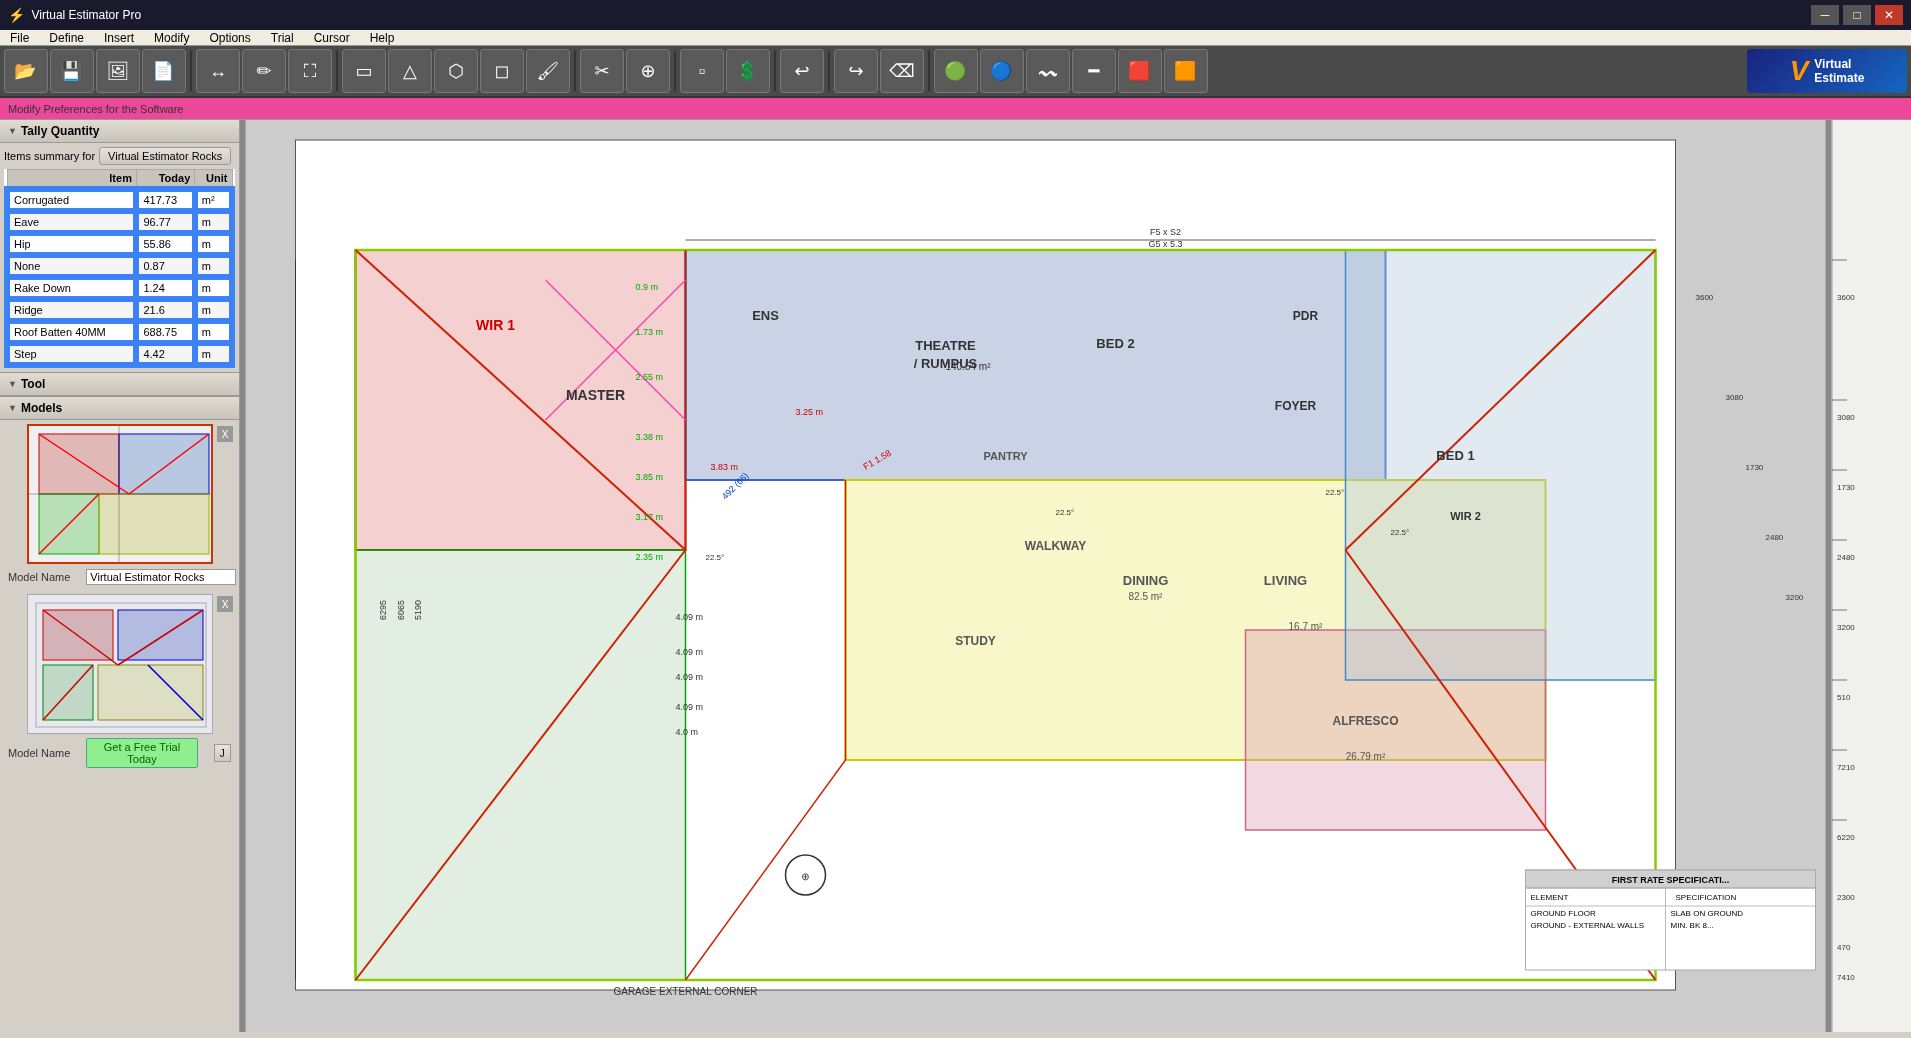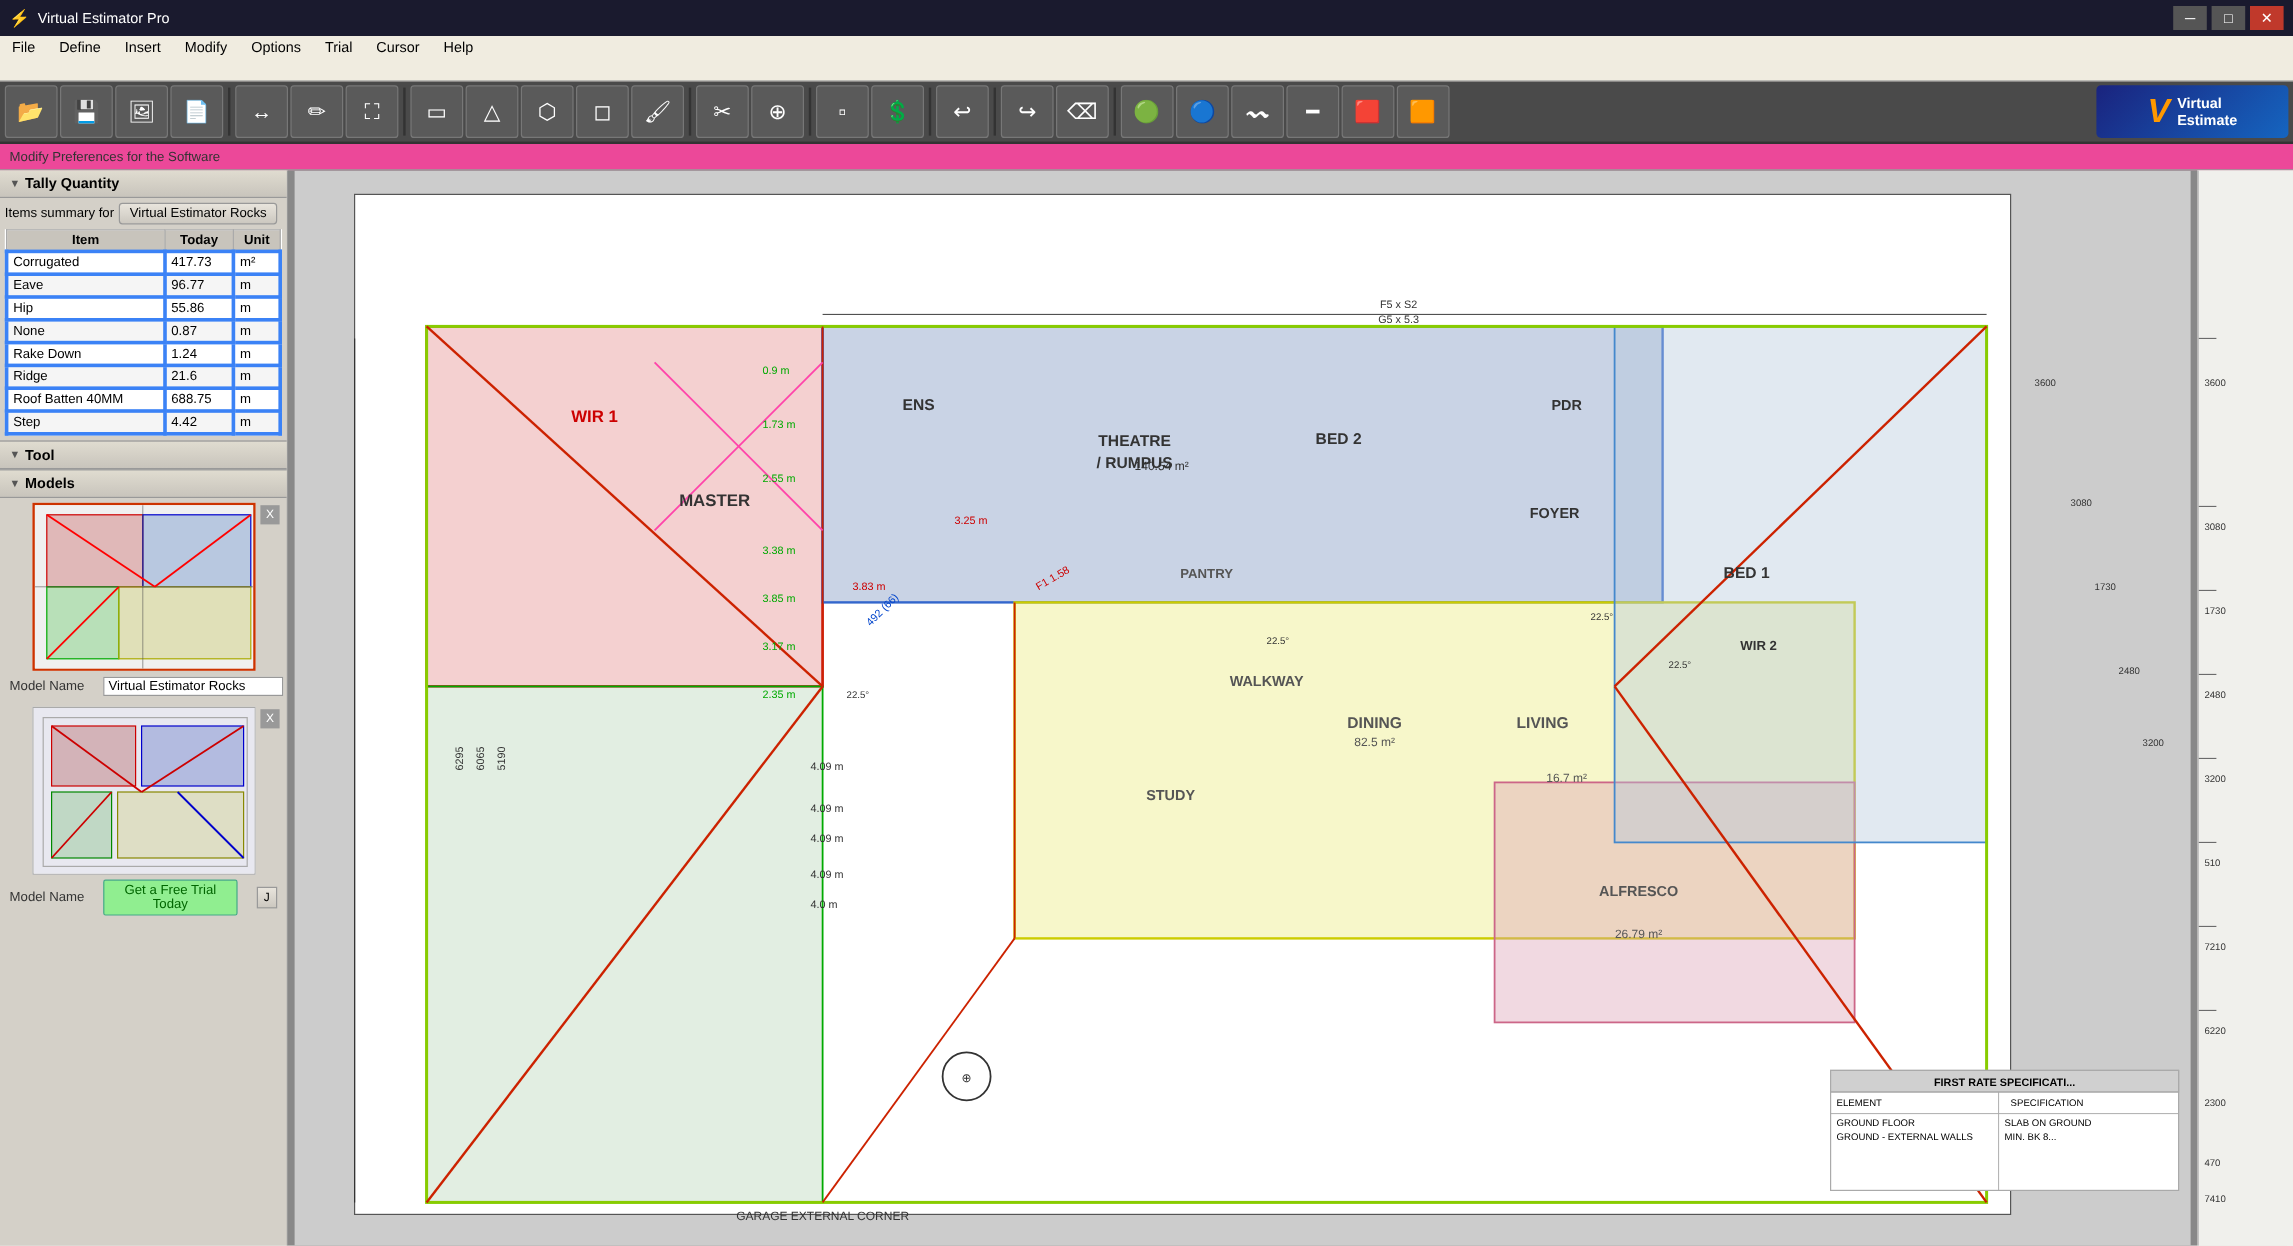--- a/index.html
+++ b/index.html
@@ -24,24 +24,24 @@
       border: none;
       color: white;
       cursor: pointer;
       font-size: 12px;
       display: flex; align-items: center; justify-content: center;
     }
     .title-btn.close { background: #c0392b; }
 
     
     #menubar {
-      height: 38px;
+      height: 16px;
       background: #f0ece0;
       display: flex;
-      align-items: flex-start;
+      align-items: center;
       border-bottom: 1px solid #999;
     }
     .menu-item {
       padding: 2px 10px;
       cursor: pointer;
       font-size: 12px;
       color: #000;
     }
 
     
@@ -145,25 +145,25 @@
     .data-table {
       width: 100%;
       border-collapse: collapse;
       font-size: 11px;
       background: white;
     }
     .data-table th {
       background: #c8c4bc;
       border: 1px solid #aaa;
       padding: 2px 4px;
-      text-align: center;
+      text-align: right;
       font-weight: bold;
     }
     .data-table td {
-      border: 3px solid #3b82f6;
+      border: 6px solid #3b82f6;
       padding: 2px 4px;
     }
     .data-table tr:nth-child(even) td { background: #f5f5f5; }
 
     
     #tool-section, #models-section {
       border-top: 1px solid #999;
     }
     #models-content {
       padding: 4px;

